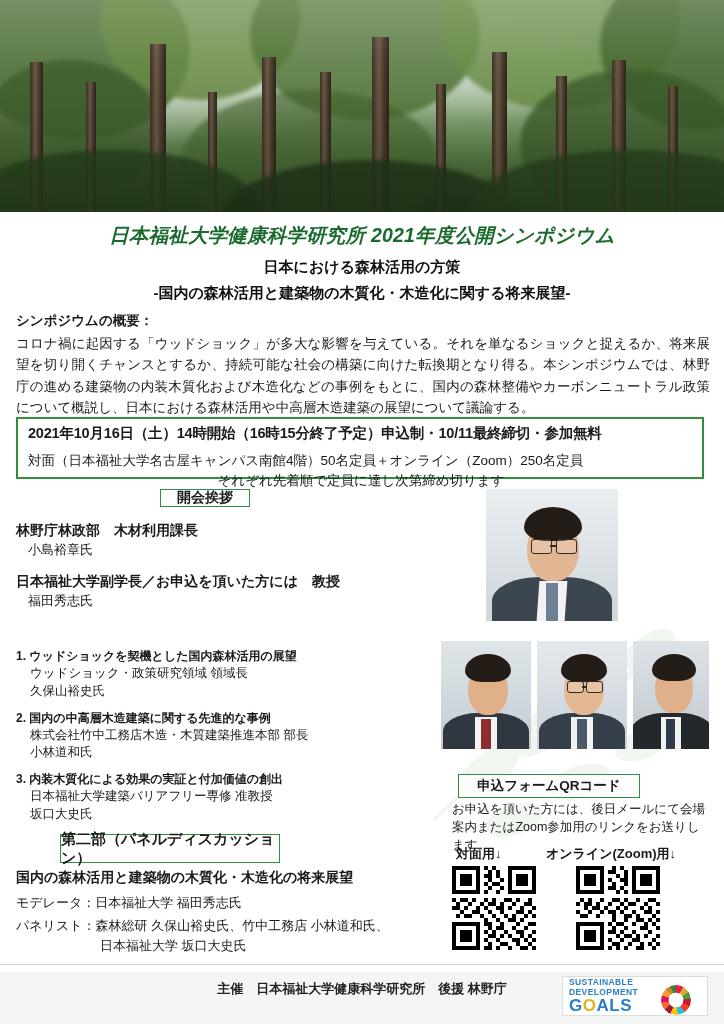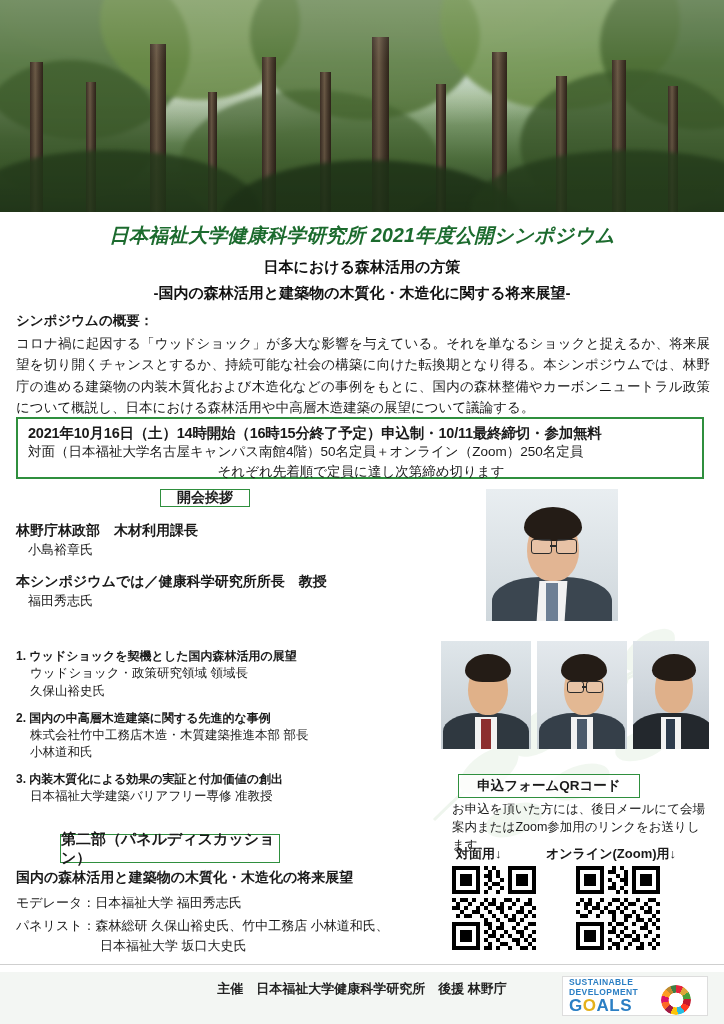--- a/index.html
+++ b/index.html
@@ -54,21 +54,21 @@
     margin:0;font-size:13.5px;line-height:1.58;text-align:justify;
   }
 
   
   .infobox{
     position:absolute;left:16px;top:417px;width:688px;height:62px;
     border:2px solid #2f8f3e;box-sizing:border-box;
     padding:5px 8px 0 10px;
   }
   .infobox .l1{font-size:14.5px;font-weight:bold;letter-spacing:-.2px;}
-  .infobox .l2{font-size:13.5px;margin-top:0;}
+  .infobox .l2{font-size:13.5px;margin-top:9px;}
   .infobox .l3{font-size:13.5px;margin-top:2px;text-align:center;}
 
   
   .hbox{
     position:absolute;border:1.6px solid #2f8f3e;box-sizing:border-box;
     font-weight:bold;display:flex;align-items:center;justify-content:center;
     background:rgba(255,255,255,.75);
   }
   #box-opening{left:160px;top:489px;width:90px;height:18px;font-size:14px;}
   #box-part1{left:82px;top:609px;width:230px;height:28px;font-size:15px;}
@@ -217,21 +217,21 @@
     <div class="l1">2021年10月16日（土）14時開始（16時15分終了予定）申込制・10/11最終締切・参加無料</div>
     <div class="l2">対面（日本福祉大学名古屋キャンパス南館4階）50名定員＋オンライン（Zoom）250名定員</div>
     <div class="l3">それぞれ先着順で定員に達し次第締め切ります</div>
   </div>
 
   <div class="hbox" id="box-opening">開会挨拶</div>
 
   <div class="greet">
     <div class="r1">林野庁林政部　木材利用課長</div>
     <div class="r2">小島裕章氏</div>
-    <div class="r3">本シンポジウムでは／健康科学研究所所長　教授</div>
+    <div class="r3">日本福祉大学副学長／お申込を頂いた方には　教授</div>
     <div class="r4">福田秀志氏</div>
   </div>
 
   <div class="photo" id="photo-main">
     <div class="bg" style="background:linear-gradient(180deg,#e9eef1,#cfd7dc);"></div>
     <div class="ph-body" style="left:6px;top:88px;width:120px;height:60px;background:#3b4650;"></div>
     <div class="ph-shirt" style="left:52px;top:92px;width:28px;height:40px;transform:skewX(-4deg);"></div>
     <div class="ph-shirt" style="left:60px;top:94px;width:12px;height:46px;background:#6d7f94;"></div>
     <div class="ph-face" style="left:41px;top:26px;width:52px;height:66px;background:#e2b593;"></div>
     <div class="ph-hair" style="left:38px;top:18px;width:58px;height:34px;"></div>
@@ -248,20 +248,21 @@
       <div class="p-line">久保山裕史氏</div>
     </div>
     <div class="p-item">
       <div class="p-title"><span>2.</span> <span>国内の中高層木造建築に関する先進的な事例</span></div>
       <div class="p-line">株式会社竹中工務店木造・木質建築推進本部 部長</div>
       <div class="p-line">小林道和氏</div>
     </div>
     <div class="p-item">
       <div class="p-title"><span>3.</span> <span>内装木質化による効果の実証と付加価値の創出</span></div>
       <div class="p-line">日本福祉大学建築バリアフリー専修 准教授</div>
+      <div class="p-line">坂口大史氏</div>
     </div>
   </div>
 
   <div class="photo" id="photo-a">
     <div class="bg" style="background:linear-gradient(180deg,#dfe6ea,#c4ccd2);"></div>
     <div class="ph-body" style="left:2px;top:72px;width:86px;height:46px;background:#2f3840;"></div>
     <div class="ph-shirt" style="left:34px;top:76px;width:22px;height:32px;"></div>
     <div class="ph-shirt" style="left:40px;top:78px;width:10px;height:36px;background:#8c2f2f;"></div>
     <div class="ph-face" style="left:27px;top:20px;width:40px;height:54px;background:#e0b189;"></div>
     <div class="ph-hair" style="left:24px;top:13px;width:46px;height:28px;"></div>

